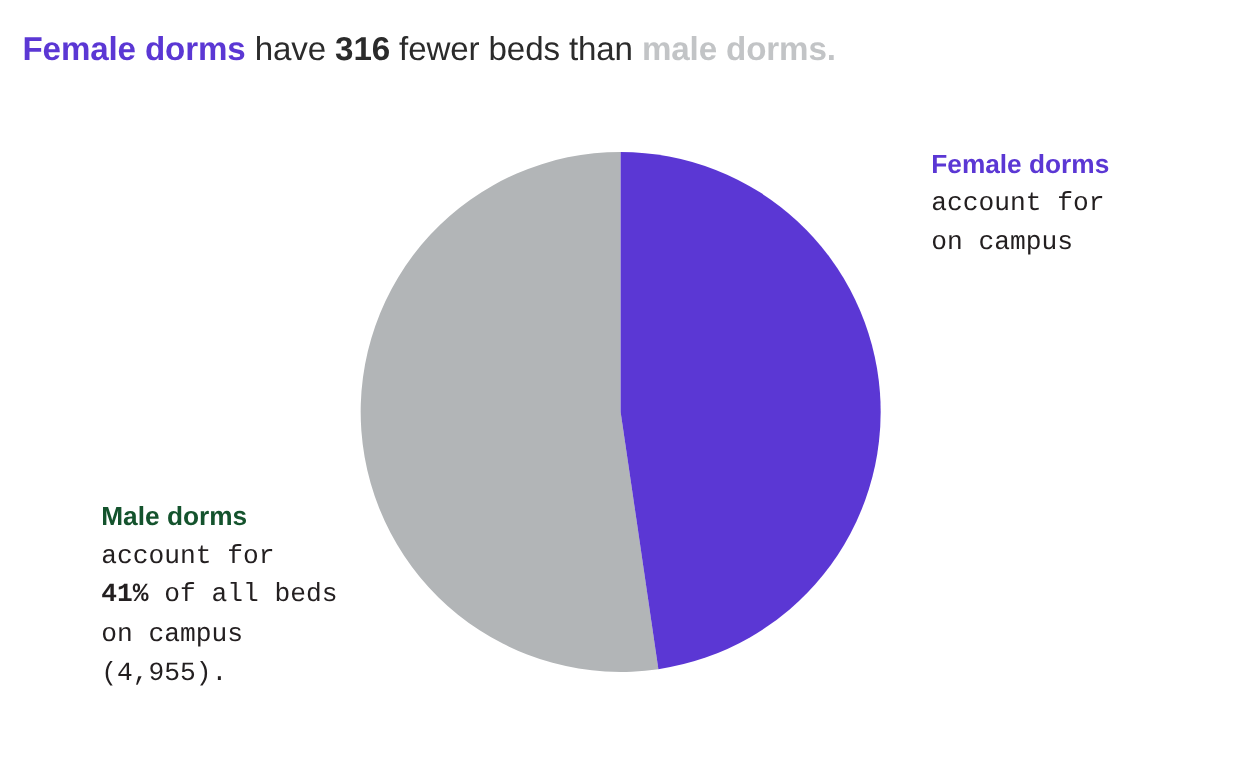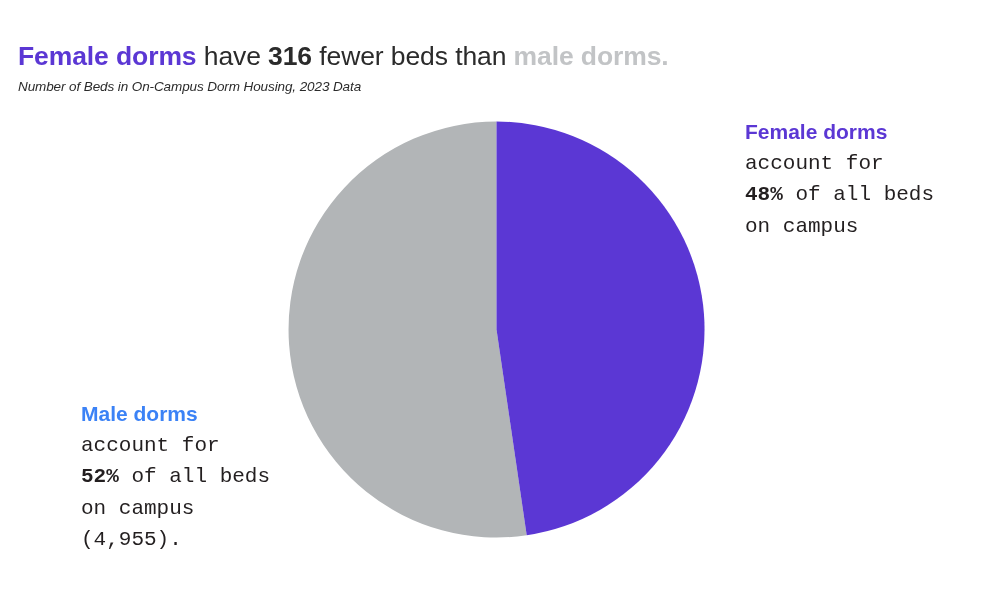--- a/index.html
+++ b/index.html
@@ -15,21 +15,20 @@
     overflow: hidden;
     position: relative;
   }
 
   
   #header {
     position: absolute;
     left: 18px;
     top: 24px;
     width: 960px;
-    margin-top: 17px;
   }
   #chart-title {
     font-size: 26.5px;
     line-height: 30px;
     font-weight: 400;
     color: #2b2b2b;
     white-space: nowrap;
     letter-spacing: -0.1px;
   }
   #chart-title .t-female {
@@ -87,46 +86,44 @@
     left: 745px;
     top: 116px;
     width: 248px;
   }
   #annotation-female .ann-head { color: #5B37D4; }
   #annotation-male {
     left: 81px;
     top: 398px;
     width: 240px;
   }
-  #annotation-male .ann-head { color: #3b82f6; }
+  #annotation-male .ann-head { color: #14532d; }
   .ann-line { display: block; white-space: nowrap; font-family: Liberation Mono, monospace; }
 </style>
 </head>
 <body>
 
 <div id="header">
   <div id="chart-title"><span class="t-female">Female dorms</span><span class="t-plain"> have </span><span class="t-num">316</span><span class="t-plain"> fewer beds than </span><span class="t-male">male dorms.</span></div>
-  <div id="chart-subtitle">Number of Beds in On-Campus Dorm Housing, 2023 Data</div>
 </div>
 
 <div id="pie-wrap">
   <svg id="pie-svg" viewBox="0 0 417 417">
 
     <path id="slice-male" fill="#b2b5b7" stroke="none" d="M 208.5 208.5 L 238.71 414.30 A 208 208 0 1 1 208.50 0.50 Z"></path>
 
     <path id="slice-female" fill="#5B37D4" stroke="none" d="M 208.5 208.5 L 208.50 0.50 A 208 208 0 0 1 238.71 414.30 Z"></path>
   </svg>
 </div>
 
 <div class="annotation" id="annotation-female">
   <span class="ann-head">Female dorms</span>
   <span class="ann-line">account for</span>
-  <span class="ann-line"><span class="ann-pct">48%</span><span> of all beds</span></span>
   <span class="ann-line">on campus</span>
 </div>
 
 <div class="annotation" id="annotation-male">
   <span class="ann-head">Male dorms</span>
   <span class="ann-line">account for</span>
-  <span class="ann-line"><span class="ann-pct">52%</span><span> of all beds</span></span>
+  <span class="ann-line"><span class="ann-pct">41%</span><span> of all beds</span></span>
   <span class="ann-line">on campus</span>
   <span class="ann-line">(4,955).</span>
 </div>
 
 </body></html>

